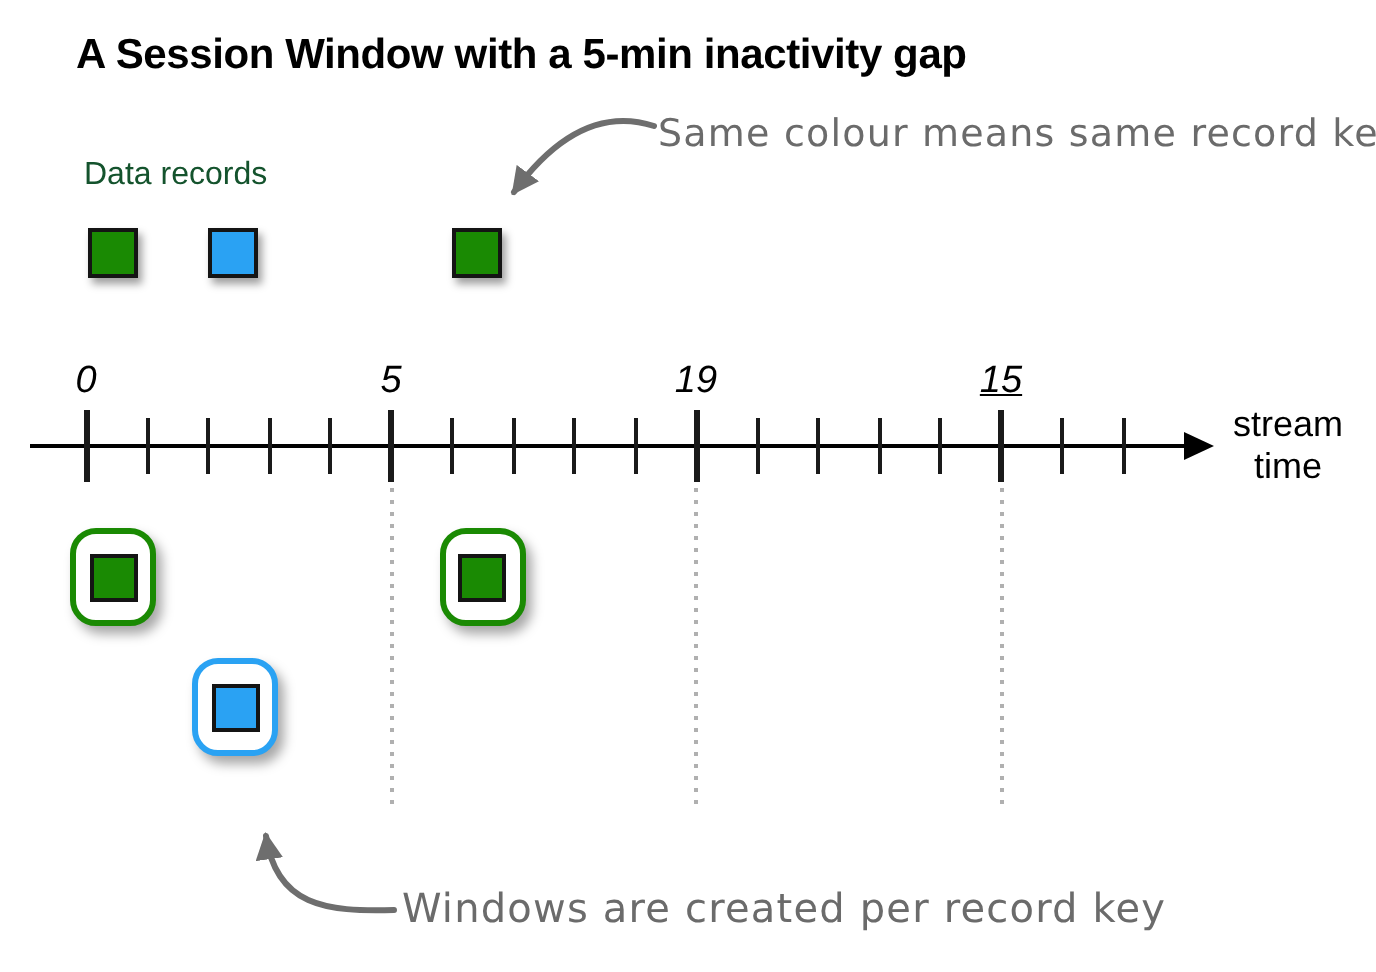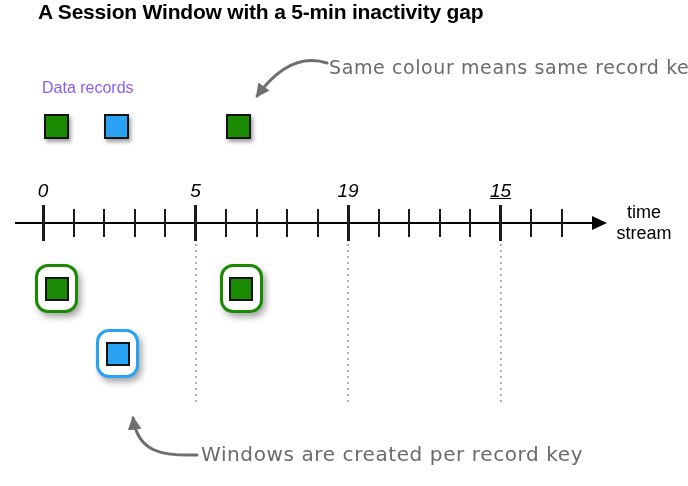--- a/index.html
+++ b/index.html
@@ -1,25 +1,25 @@
 <!DOCTYPE html>
 <html><head>
 <meta charset="utf-8">
 <style>
   html,body{margin:0;padding:0;background:#ffffff;}
   #stage{
     position:relative;width:688px;height:486px;background:#ffffff;overflow:hidden;
     font-family:"Liberation Sans",sans-serif;
   }
   .title{
-    position:absolute;left:38px;top:0;font-size:21px;font-weight:bold;color:#000;
+    position:absolute;left:38px;top:16px;font-size:21px;font-weight:bold;color:#000;
     letter-spacing:-0.2px;
   }
   .legend-label{
-    position:absolute;left:42px;top:79px;font-size:16px;color:#8b5cf6;
+    position:absolute;left:42px;top:79px;font-size:16px;color:#14532d;
   }
   
   .record{
     position:absolute;top:114px;width:21px;height:21px;border:2px solid #141414;
     box-shadow:2px 3px 4px rgba(0,0,0,0.38);
   }
   
   .hand{
     position:absolute;color:#6b6b6b;font-size:19px;letter-spacing:0.6px;
     font-family:"DejaVu Sans",sans-serif;white-space:nowrap;
@@ -96,22 +96,22 @@
       <div class="tick minor" style="left: 286px;"></div>
       <div class="tick minor" style="left: 316.5px;"></div>
       <div class="tick minor" style="left: 377.5px;"></div>
       <div class="tick minor" style="left: 408px;"></div>
       <div class="tick minor" style="left: 438.5px;"></div>
       <div class="tick minor" style="left: 469px;"></div>
       <div class="tick minor" style="left: 530px;"></div>
       <div class="tick minor" style="left: 560.5px;"></div>
     </div>
   <div class="axis-caption">
+    <div>stream</div>
     <div>time</div>
-    <div>stream</div>
   </div>
   <div id="guides">
       <div class="guide" style="left: 194.5px;"></div>
       <div class="guide" style="left: 347px;"></div>
       <div class="guide" style="left: 499.5px;"></div>
     </div>
 
   <div id="windows">
       <div class="window" style="left: 35.225px; top: 264px; border-color: rgb(26, 138, 3);">
         <div class="inner" style="background: rgb(26, 138, 3);"></div>

